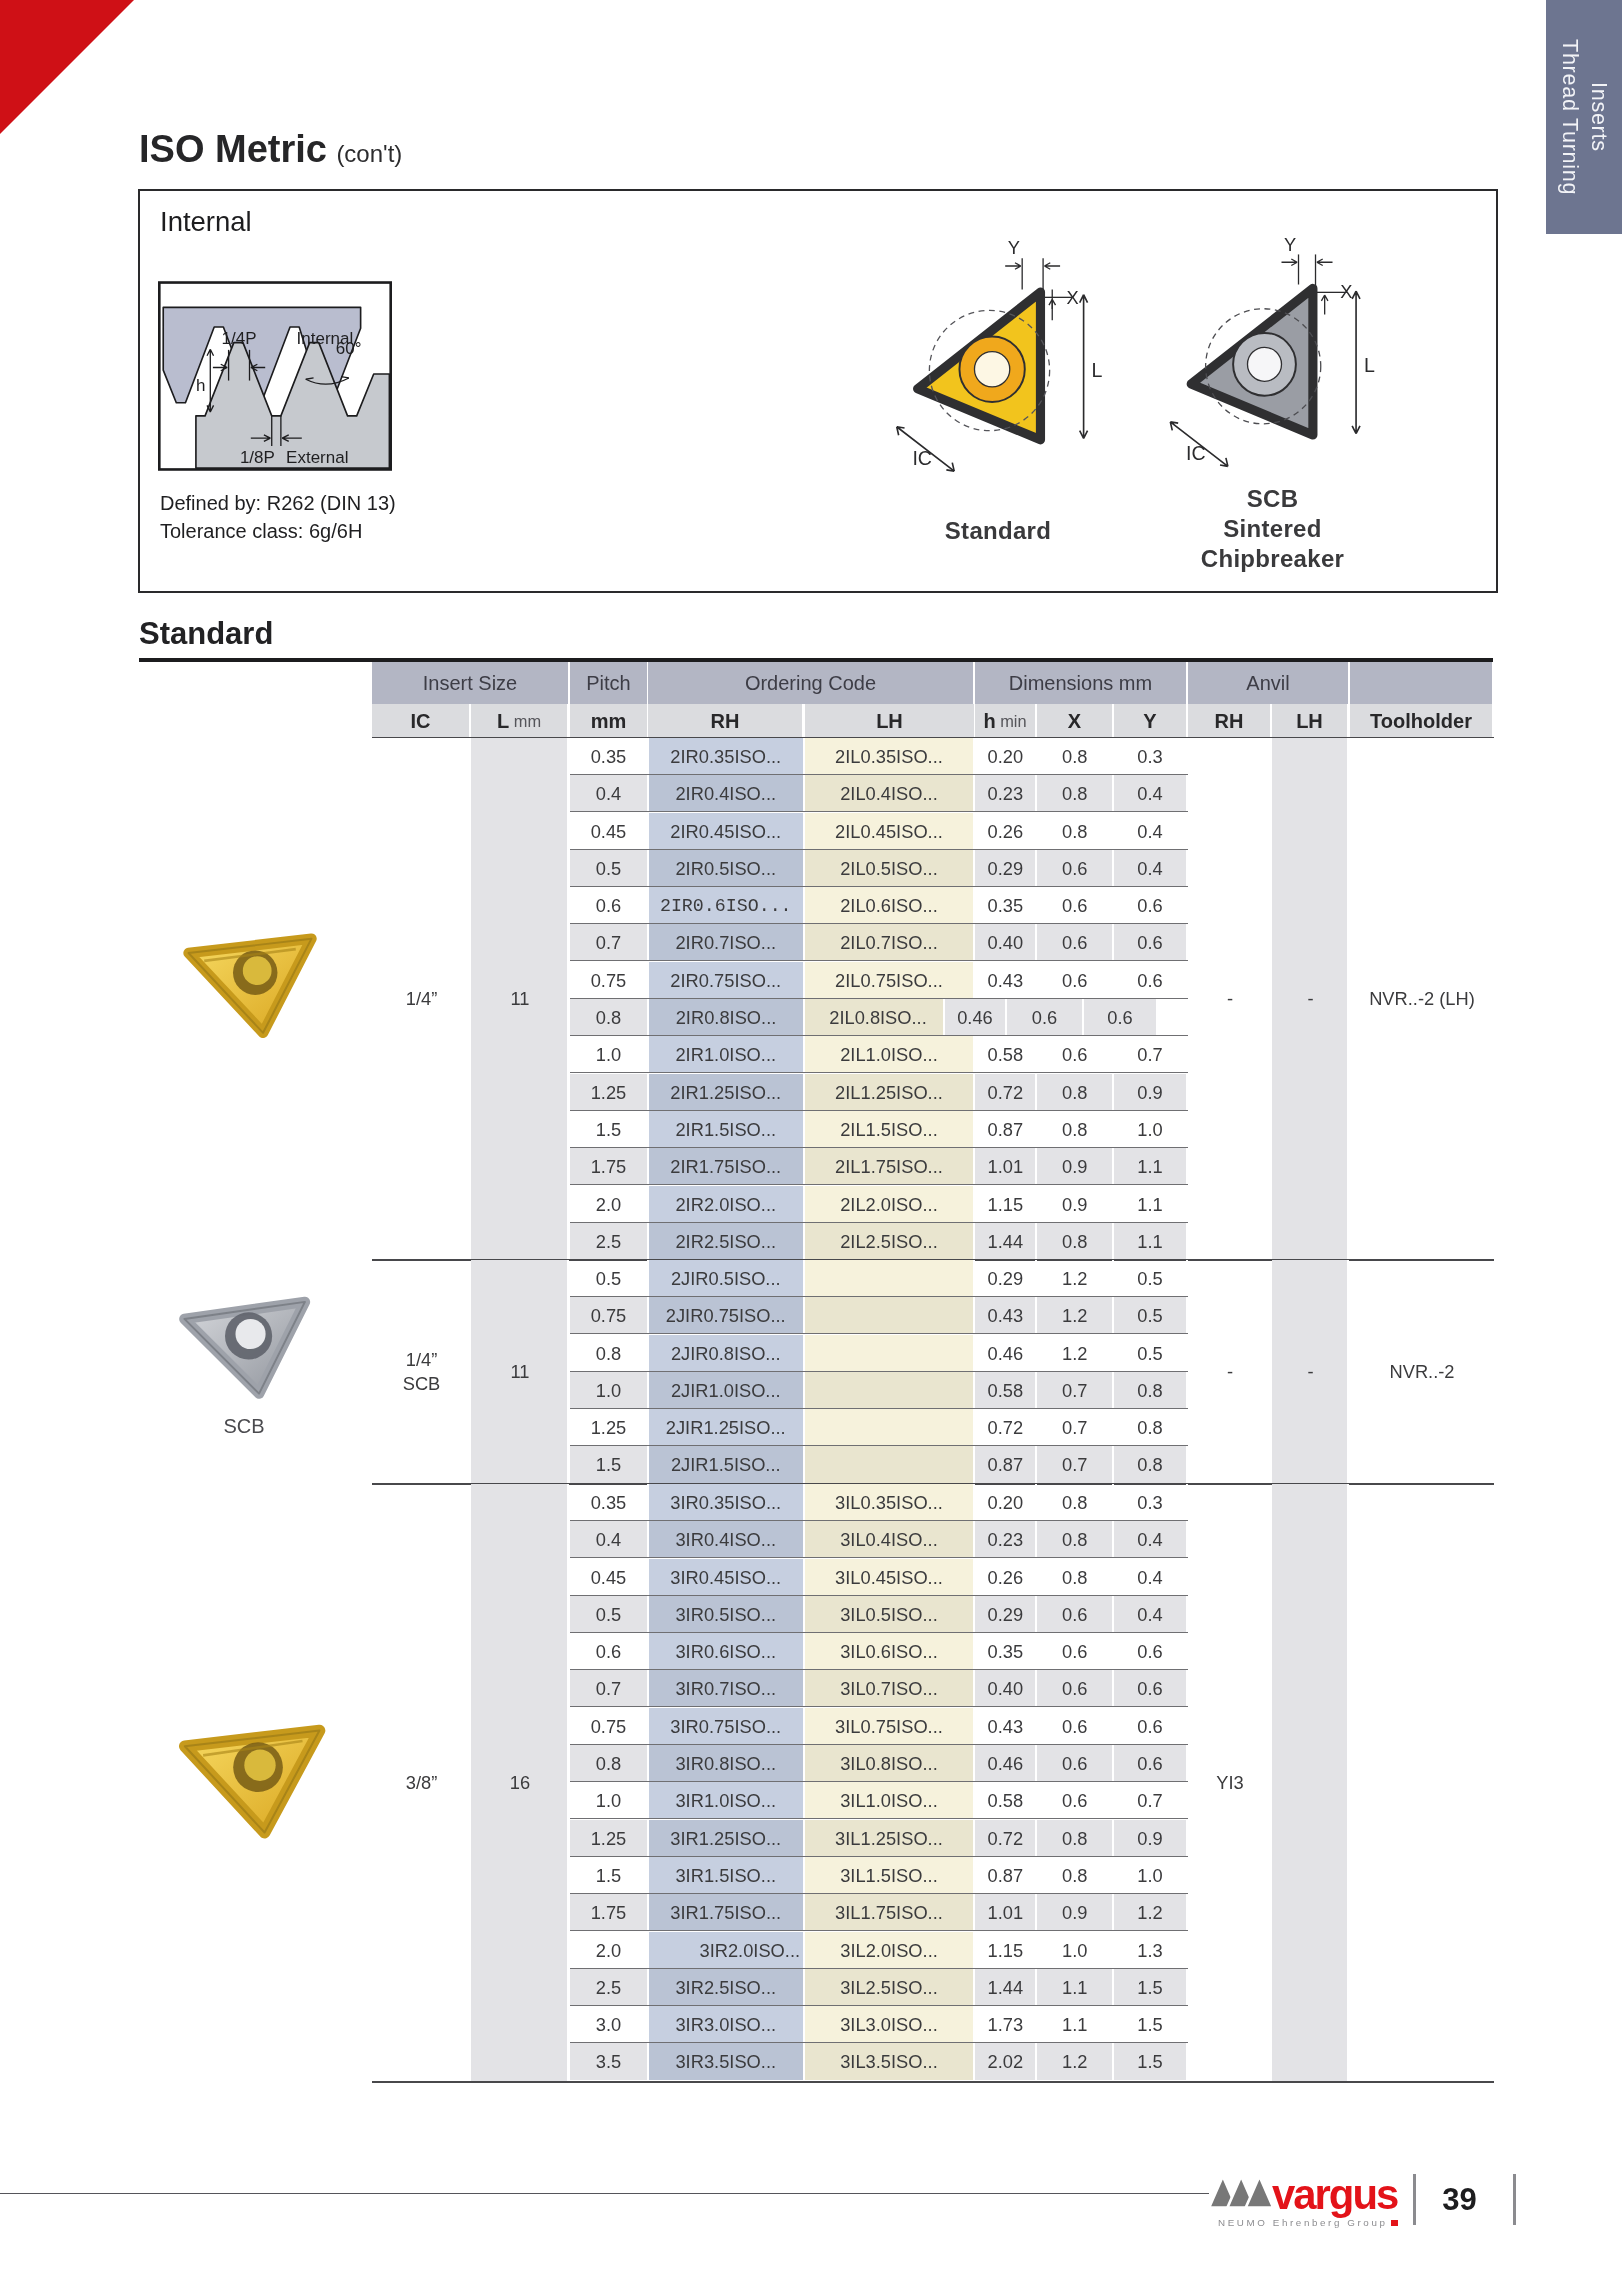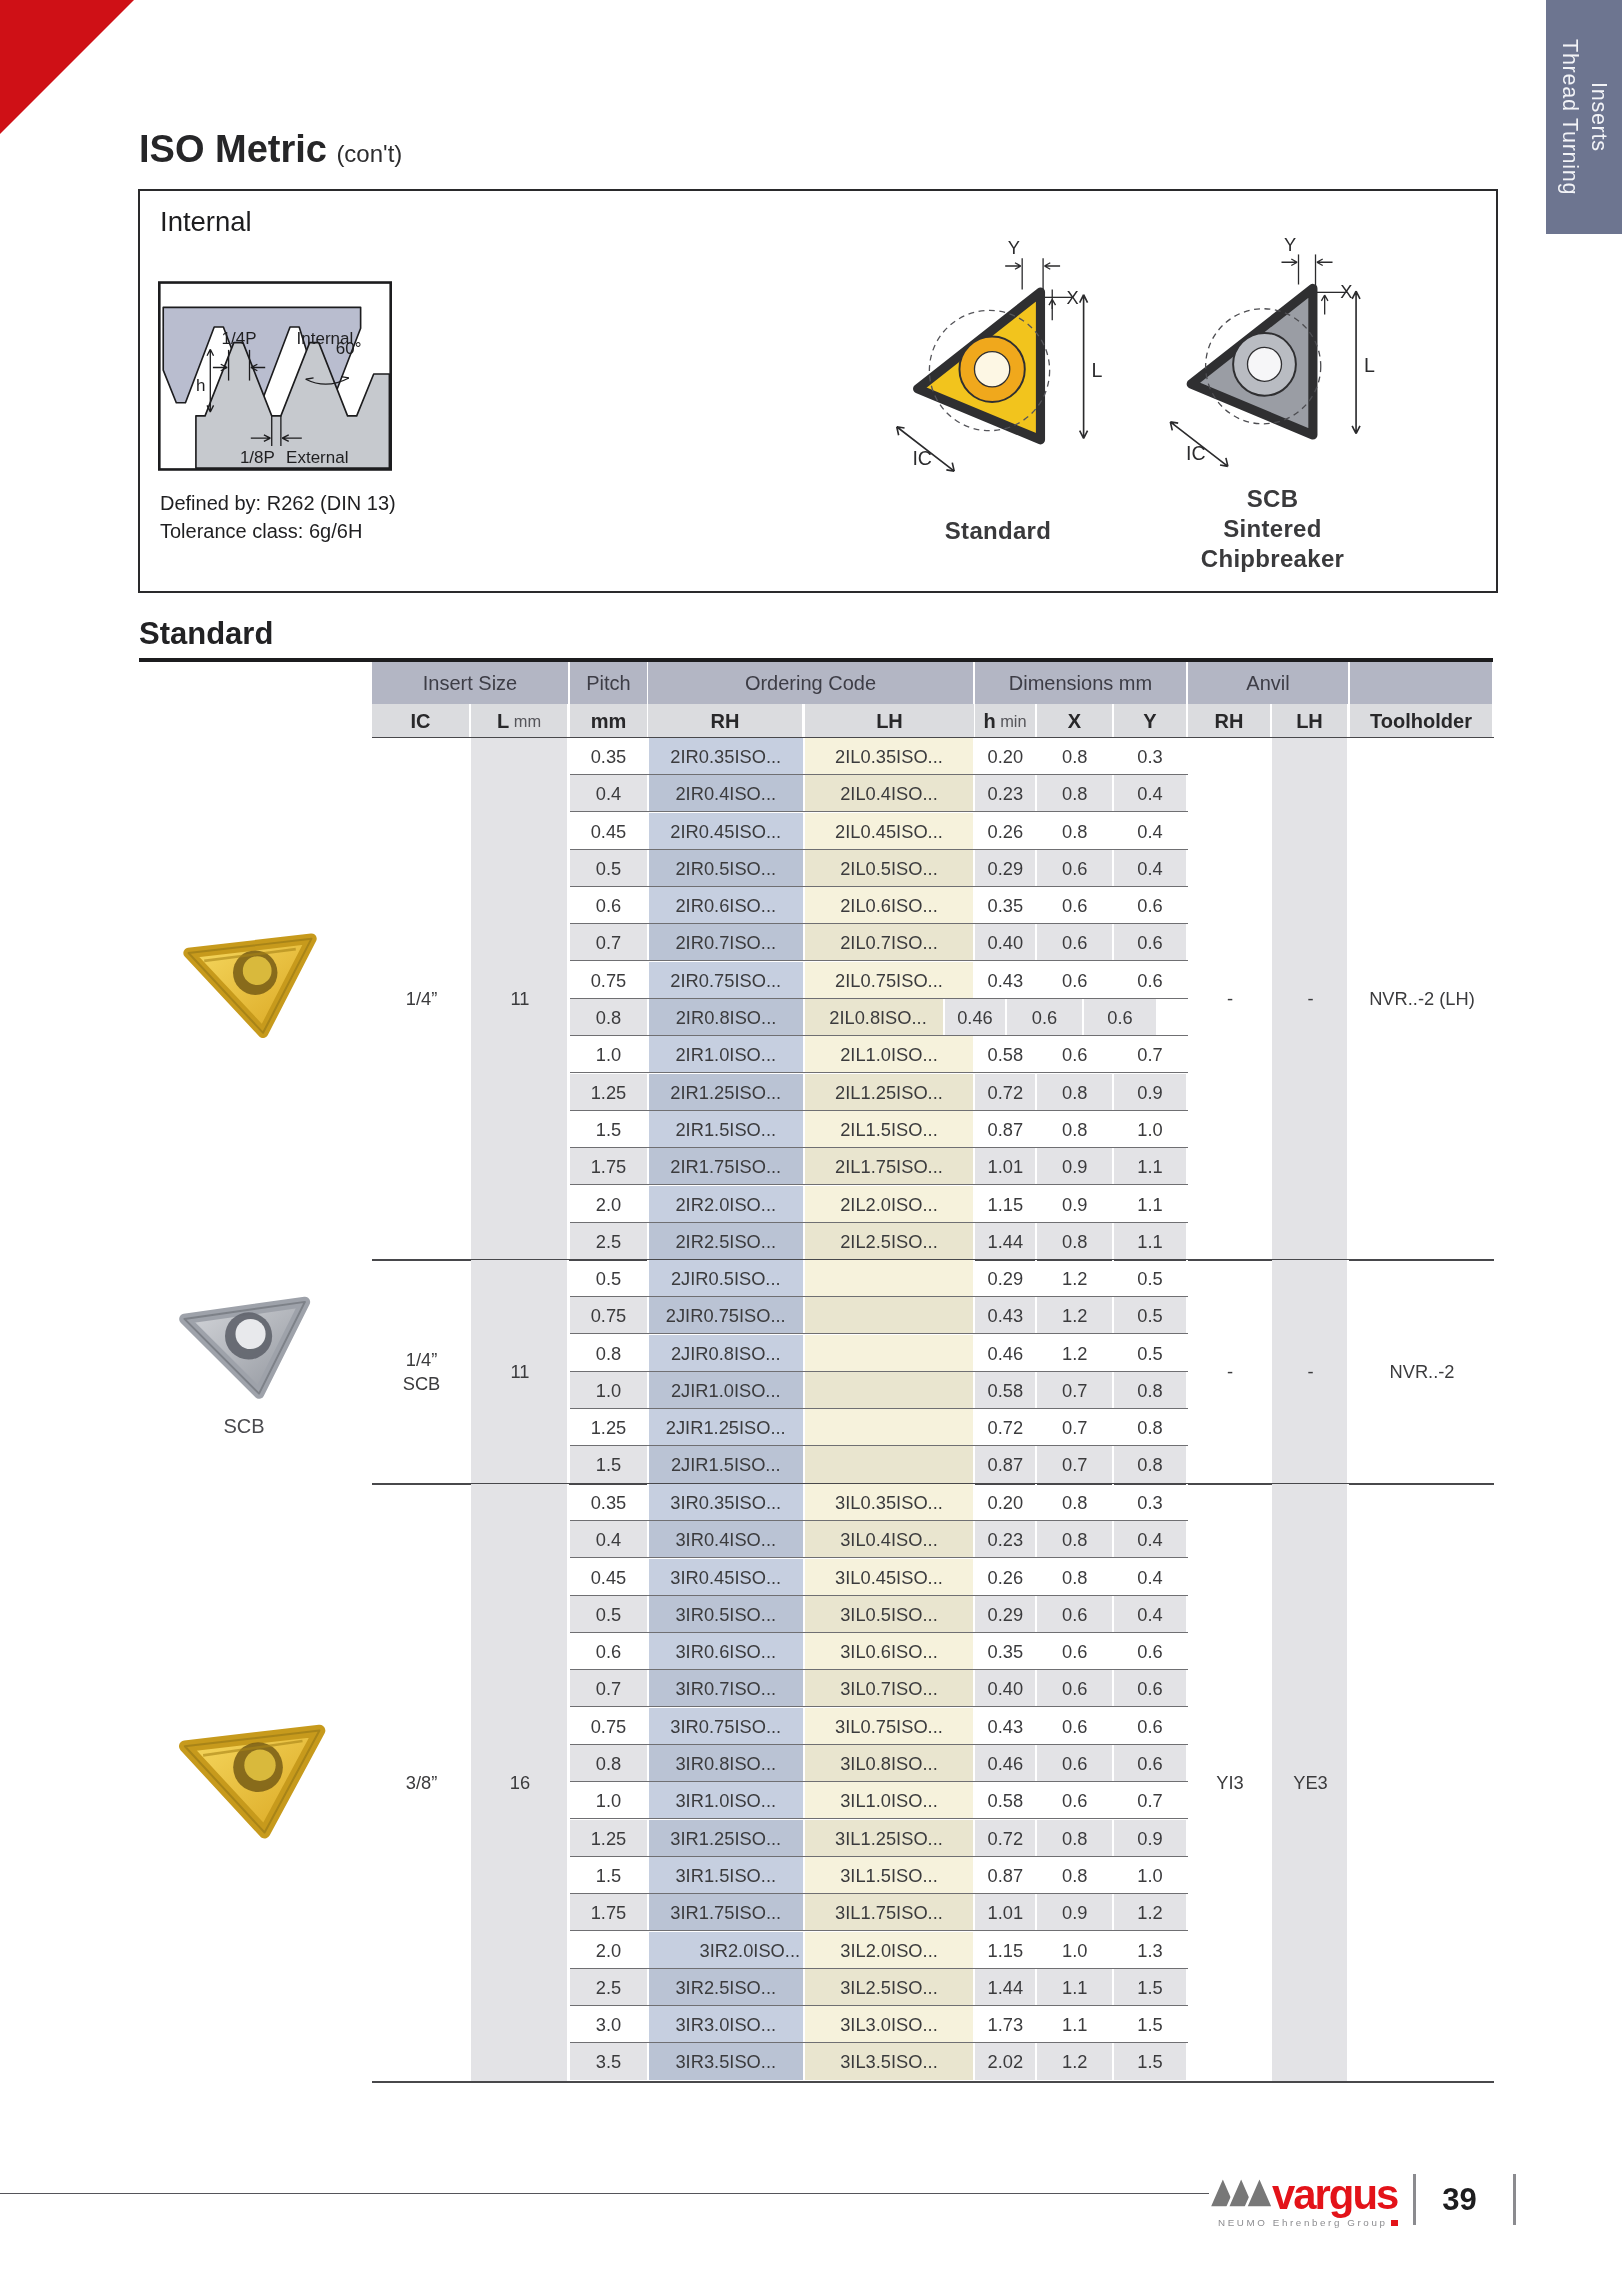--- a/index.html
+++ b/index.html
@@ -277,21 +277,21 @@
           <div class="c pitch" style="width: 79px;">0.5</div>
           <div class="c rh" style="width: 156px;">2IR0.5ISO...</div>
           <div class="c lh" style="width: 171px;">2IL0.5ISO...</div>
           <div class="c hmin" style="width: 62px;">0.29</div>
           <div class="c x" style="width: 77px;">0.6</div>
           <div class="c y" style="width: 74px;">0.4</div>
         </div>
         <div class="rowline" style="top: 148px;"></div>
         <div class="trow" style="top: 149px;">
           <div class="c pitch" style="width: 79px;">0.6</div>
-          <div class="c rh" style="width: 156px;">2IR0.6ISO...</div>
+          <div class="c rh" style="width: 156px; font-family: Liberation Mono, monospace;">2IR0.6ISO...</div>
           <div class="c lh" style="width: 171px;">2IL0.6ISO...</div>
           <div class="c hmin" style="width: 62px;">0.35</div>
           <div class="c x" style="width: 77px;">0.6</div>
           <div class="c y" style="width: 74px;">0.6</div>
         </div>
         <div class="rowline" style="top: 185px;"></div>
         <div class="trow striped" style="top: 186px;">
           <div class="c pitch" style="width: 79px;">0.7</div>
           <div class="c rh" style="width: 156px;">2IR0.7ISO...</div>
           <div class="c lh" style="width: 171px;">2IL0.7ISO...</div>
@@ -610,23 +610,20 @@
         </div>
         <div class="ovl" style="left: 0px; width: 99px;">
           <div>3/8”</div>
         </div>
         <div class="ovl" style="left: 99px; width: 98px;">
           <div>16</div>
         </div>
         <div class="ovl" style="left: 816px; width: 84px;">
           <div>YI3</div>
         </div>
-        <div class="ovl" style="left: 900px; width: 77px;">
-          <div>YE3</div>
-        </div>
       </div>
       <div class="gsep" style="top: 1419px;"></div>
     </div>
 
   <div id="footer-line" class="abs"></div>
   <svg id="logo" class="abs" width="216" height="51" viewBox="0 0 330 78">
     <polygon points="0,56 21,8 42,56" fill="#787878" stroke="#fff" stroke-width="4"></polygon>
     <polygon points="28,56 49,8 70,56" fill="#787878" stroke="#fff" stroke-width="4"></polygon>
     <polygon points="56,56 77,8 98,56" fill="#787878" stroke="#fff" stroke-width="4"></polygon>
     <text x="96" y="58" font-size="64" font-weight="bold" fill="#e31319" letter-spacing="-3">vargus</text>

